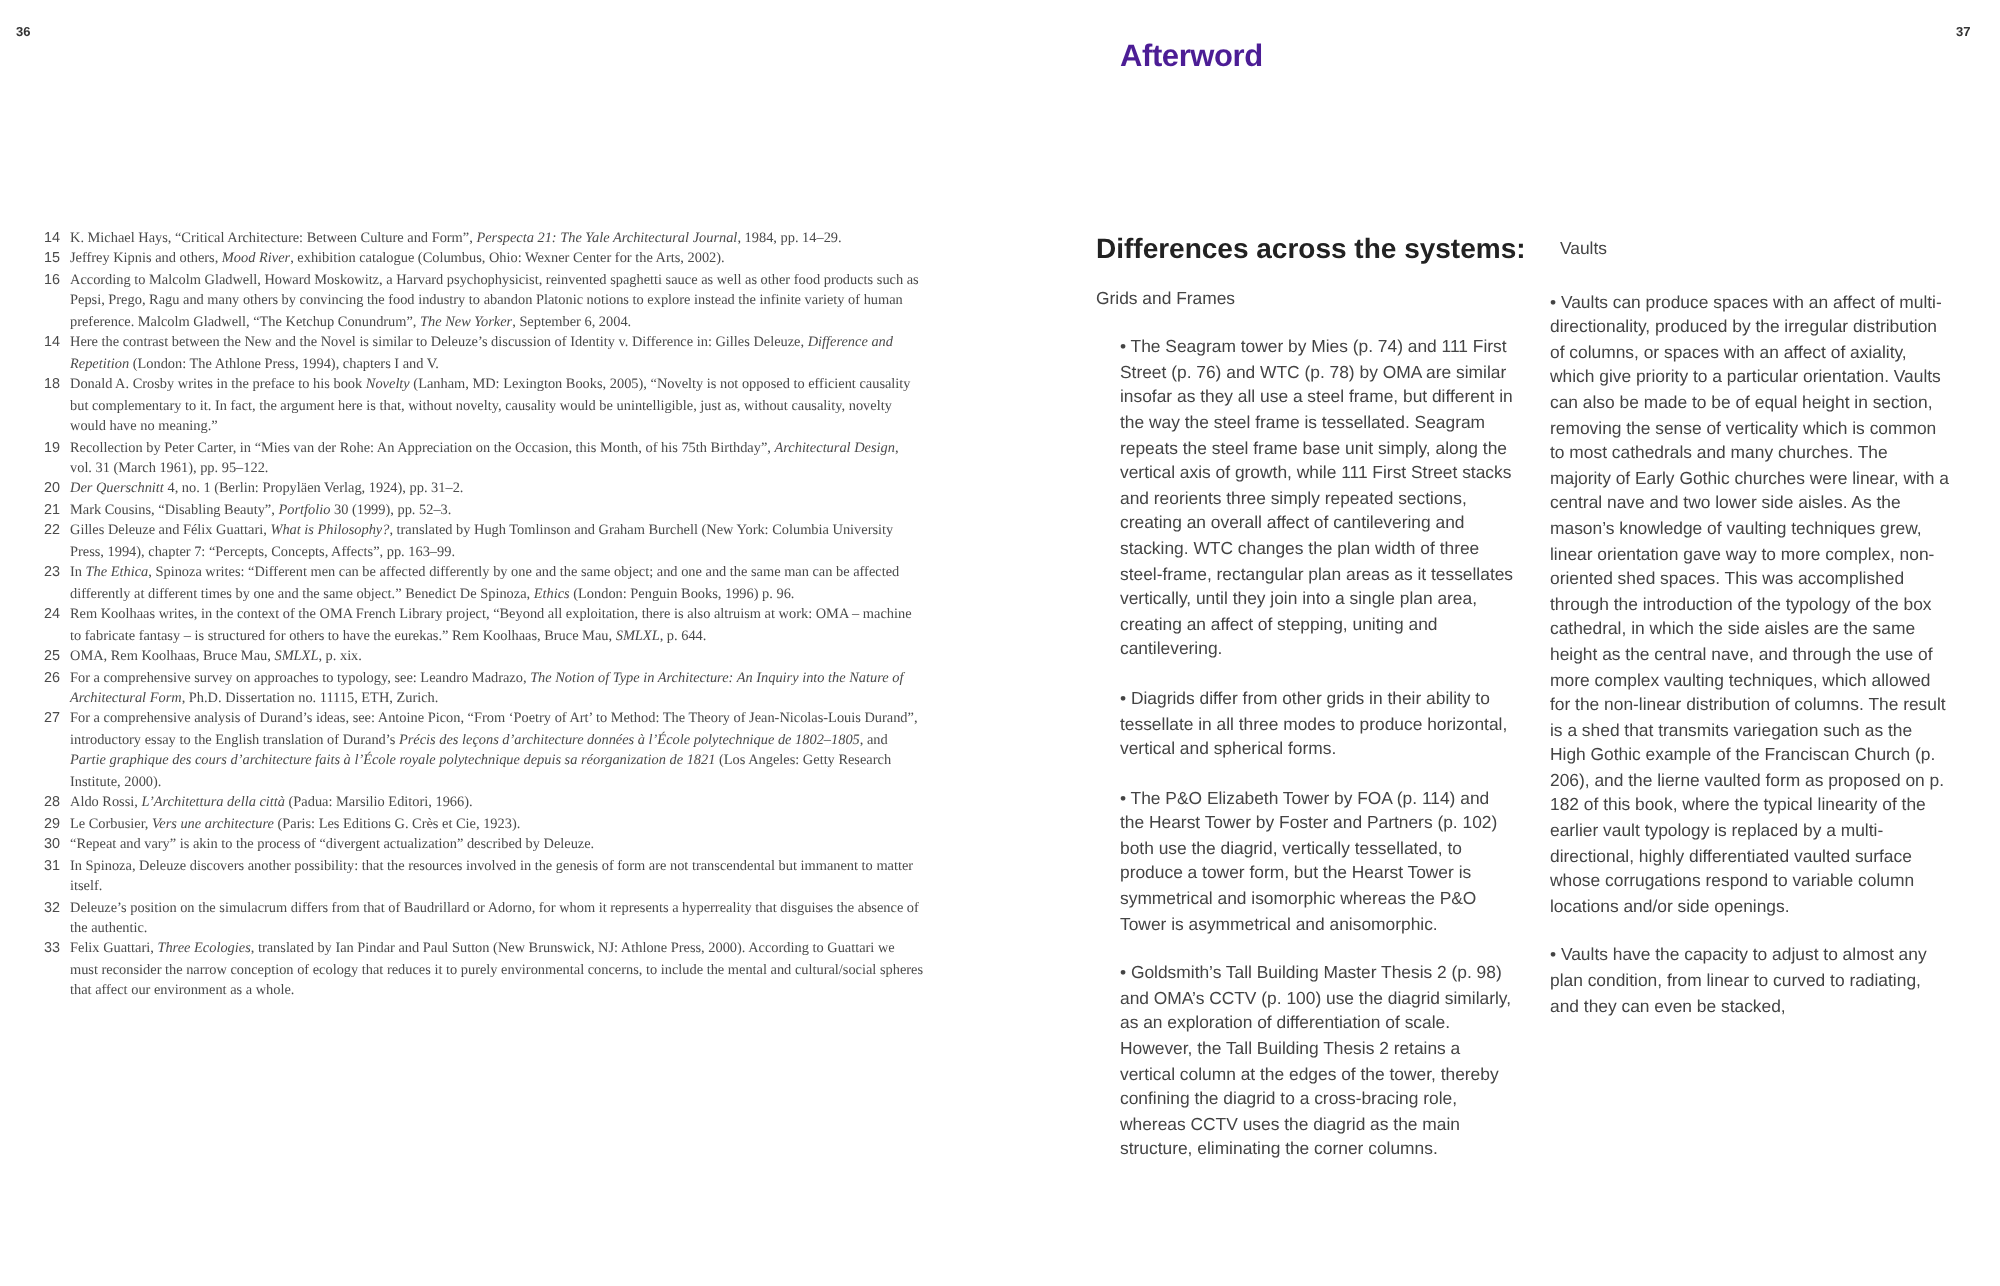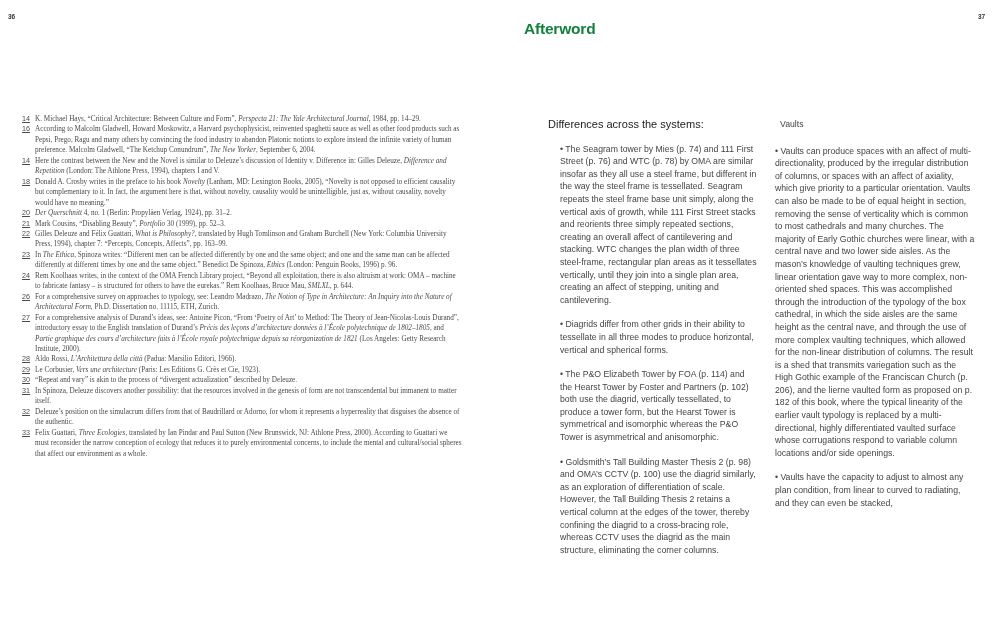--- a/index.html
+++ b/index.html
@@ -1,77 +1,89 @@
 <!DOCTYPE html>
 <html><head>
 <meta charset="utf-8">
 <style>
   html, body { margin: 0; padding: 0; background: #ffffff; }
   body { width: 1000px; height: 643px; position: relative; overflow: hidden;
          font-family: "Liberation Sans", sans-serif; color: #3a3a3a; }
   .page-num { position: absolute; top: 13px; font-size: 6.5px; font-weight: bold; color: #333; }
   .page-num.left { left: 8px; }
   .page-num.right { left: 978px; }
-  .title { position: absolute; left: 524px; top: 20px; font-size: 15.5px; font-weight: bold; color: #15803d; margin: 0; letter-spacing: -0.2px; }
+  .title { position: absolute; left: 560px; top: 20px; font-size: 15.5px; font-weight: bold; color: #4c1d95; margin: 0; letter-spacing: -0.2px; }
   .notes { position: absolute; left: 22px; top: 114px; width: 440px; font-size: 7.2px; line-height: 10.45px; color: #4a4a4a; }
   .note { display: flex; }
-  .note .n { width: 13px; flex: 0 0 13px; text-decoration: underline; }
+  .note .n { width: 13px; flex: 0 0 13px; }
   .note .t { flex: 1; font-family: Liberation Serif, serif; }
   .note i { font-style: italic; }
   .col { position: absolute; top: 114px; font-size: 8.7px; line-height: 12.6px; color: #444; }
   .col.c1 { left: 548px; width: 222px; }
   .col.c2 { left: 763px; width: 225px; }
-  .col h3 { font-size: 11px; font-weight: normal; color: #222; margin: 4px 0 12px 0; }
+  .col h3 { font-size: 14px; font-weight: bold; color: #222; margin: 4px 0 12px 0; }
   .col .sub { margin: 4px 0 12px 0; }
   .col p { margin: 12px; }
   .c2 .sub { margin-top: 4px; margin-left: 17px; }
 </style>
 </head>
 <body>
 
 <div class="page-num left">36</div>
 <div class="page-num right">37</div>
 <h1 class="title">Afterword</h1>
 
 <div class="notes" id="notes">
     <div class="note">
       <span class="n">14</span>
       <span class="t"><span>K. Michael Hays, “Critical Architecture: Between Culture and Form”, </span><i>Perspecta 21: The Yale Architectural Journal</i><span>, 1984, pp. 14–29.</span></span>
     </div>
     <div class="note">
+      <span class="n">15</span>
+      <span class="t"><span>Jeffrey Kipnis and others, </span><i>Mood River</i><span>, exhibition catalogue (Columbus, Ohio: Wexner Center for the Arts, 2002).</span></span>
+    </div>
+    <div class="note">
       <span class="n">16</span>
       <span class="t"><span>According to Malcolm Gladwell, Howard Moskowitz, a Harvard psychophysicist, reinvented spaghetti sauce as well as other food products such as Pepsi, Prego, Ragu and many others by convincing the food industry to abandon Platonic notions to explore instead the infinite variety of human preference. Malcolm Gladwell, “The Ketchup Conundrum”, </span><i>The New Yorker</i><span>, September 6, 2004.</span></span>
     </div>
     <div class="note">
       <span class="n">14</span>
       <span class="t"><span>Here the contrast between the New and the Novel is similar to Deleuze’s discussion of Identity v. Difference in: Gilles Deleuze, </span><i>Difference and Repetition</i><span> (London: The Athlone Press, 1994), chapters I and V.</span></span>
     </div>
     <div class="note">
       <span class="n">18</span>
       <span class="t"><span>Donald A. Crosby writes in the preface to his book </span><i>Novelty</i><span> (Lanham, MD: Lexington Books, 2005), “Novelty is not opposed to efficient causality but complementary to it. In fact, the argument here is that, without novelty, causality would be unintelligible, just as, without causality, novelty would have no meaning.”</span></span>
+    </div>
+    <div class="note">
+      <span class="n">19</span>
+      <span class="t"><span>Recollection by Peter Carter, in “Mies van der Rohe: An Appreciation on the Occasion, this Month, of his 75th Birthday”, </span><i>Architectural Design</i><span>, vol. 31 (March 1961), pp. 95–122.</span></span>
     </div>
     <div class="note">
       <span class="n">20</span>
       <span class="t"><i>Der Querschnitt</i><span> 4, no. 1 (Berlin: Propyläen Verlag, 1924), pp. 31–2.</span></span>
     </div>
     <div class="note">
       <span class="n">21</span>
       <span class="t"><span>Mark Cousins, “Disabling Beauty”, </span><i>Portfolio</i><span> 30 (1999), pp. 52–3.</span></span>
     </div>
     <div class="note">
       <span class="n">22</span>
       <span class="t"><span>Gilles Deleuze and Félix Guattari, </span><i>What is Philosophy?</i><span>, translated by Hugh Tomlinson and Graham Burchell (New York: Columbia University Press, 1994), chapter 7: “Percepts, Concepts, Affects”, pp. 163–99.</span></span>
     </div>
     <div class="note">
       <span class="n">23</span>
       <span class="t"><span>In </span><i>The Ethica</i><span>, Spinoza writes: “Different men can be affected differently by one and the same object; and one and the same man can be affected differently at different times by one and the same object.” Benedict De Spinoza, </span><i>Ethics</i><span> (London: Penguin Books, 1996) p. 96.</span></span>
     </div>
     <div class="note">
       <span class="n">24</span>
       <span class="t"><span>Rem Koolhaas writes, in the context of the OMA French Library project, “Beyond all exploitation, there is also altruism at work: OMA – machine to fabricate fantasy – is structured for others to have the eurekas.” Rem Koolhaas, Bruce Mau, </span><i>SMLXL</i><span>, p. 644.</span></span>
+    </div>
+    <div class="note">
+      <span class="n">25</span>
+      <span class="t"><span>OMA, Rem Koolhaas, Bruce Mau, </span><i>SMLXL</i><span>, p. xix.</span></span>
     </div>
     <div class="note">
       <span class="n">26</span>
       <span class="t"><span>For a comprehensive survey on approaches to typology, see: Leandro Madrazo, </span><i>The Notion of Type in Architecture: An Inquiry into the Nature of Architectural Form</i><span>, Ph.D. Dissertation no. 11115, ETH, Zurich.</span></span>
     </div>
     <div class="note">
       <span class="n">27</span>
       <span class="t"><span>For a comprehensive analysis of Durand’s ideas, see: Antoine Picon, “From ‘Poetry of Art’ to Method: The Theory of Jean-Nicolas-Louis Durand”, introductory essay to the English translation of Durand’s </span><i>Précis des leçons d’architecture données à l’École polytechnique de 1802–1805</i><span>, and </span><i>Partie graphique des cours d’architecture faits à l’École royale polytechnique depuis sa réorganization de 1821</i><span> (Los Angeles: Getty Research Institute, 2000).</span></span>
     </div>
     <div class="note">
@@ -95,20 +107,21 @@
       <span class="t"><span>Deleuze’s position on the simulacrum differs from that of Baudrillard or Adorno, for whom it represents a hyperreality that disguises the absence of the authentic.</span></span>
     </div>
     <div class="note">
       <span class="n">33</span>
       <span class="t"><span>Felix Guattari, </span><i>Three Ecologies</i><span>, translated by Ian Pindar and Paul Sutton (New Brunswick, NJ: Athlone Press, 2000). According to Guattari we must reconsider the narrow conception of ecology that reduces it to purely environmental concerns, to include the mental and cultural/social spheres that affect our environment as a whole.</span></span>
     </div>
   </div>
 
 <div class="col c1">
   <h3>Differences across the systems:</h3>
+  <div class="sub">Grids and Frames</div>
   <p>• The Seagram tower by Mies (p. 74) and 111 First Street (p. 76) and WTC (p. 78) by OMA are similar insofar as they all use a steel frame, but different in the way the steel frame is tessellated. Seagram repeats the steel frame base unit simply, along the vertical axis of growth, while 111 First Street stacks and reorients three simply repeated sections, creating an overall affect of cantilevering and stacking. WTC changes the plan width of three steel-frame, rectangular plan areas as it tessellates vertically, until they join into a single plan area, creating an affect of stepping, uniting and cantilevering.</p>
   <p>• Diagrids differ from other grids in their ability to tessellate in all three modes to produce horizontal, vertical and spherical forms.</p>
   <p>• The P&amp;O Elizabeth Tower by FOA (p. 114) and the Hearst Tower by Foster and Partners (p. 102) both use the diagrid, vertically tessellated, to produce a tower form, but the Hearst Tower is symmetrical and isomorphic whereas the P&amp;O Tower is asymmetrical and anisomorphic.</p>
   <p>• Goldsmith’s Tall Building Master Thesis 2 (p. 98) and OMA’s CCTV (p. 100) use the diagrid similarly, as an exploration of differentiation of scale. However, the Tall Building Thesis 2 retains a vertical column at the edges of the tower, thereby confining the diagrid to a cross-bracing role, whereas CCTV uses the diagrid as the main structure, eliminating the corner columns.</p>
 </div>
 
 <div class="col c2">
   <div class="sub" style="margin-bottom:14px;">Vaults</div>
   <p>• Vaults can produce spaces with an affect of multi-directionality, produced by the irregular distribution of columns, or spaces with an affect of axiality, which give priority to a particular orientation. Vaults can also be made to be of equal height in section, removing the sense of verticality which is common to most cathedrals and many churches. The majority of Early Gothic churches were linear, with a central nave and two lower side aisles. As the mason’s knowledge of vaulting techniques grew, linear orientation gave way to more complex, non-oriented shed spaces. This was accomplished through the introduction of the typology of the box cathedral, in which the side aisles are the same height as the central nave, and through the use of more complex vaulting techniques, which allowed for the non-linear distribution of columns. The result is a shed that transmits variegation such as the High Gothic example of the Franciscan Church (p. 206), and the lierne vaulted form as proposed on p. 182 of this book, where the typical linearity of the earlier vault typology is replaced by a multi-directional, highly differentiated vaulted surface whose corrugations respond to variable column locations and/or side openings.</p>
   <p>• Vaults have the capacity to adjust to almost any plan condition, from linear to curved to radiating, and they can even be stacked,</p>

